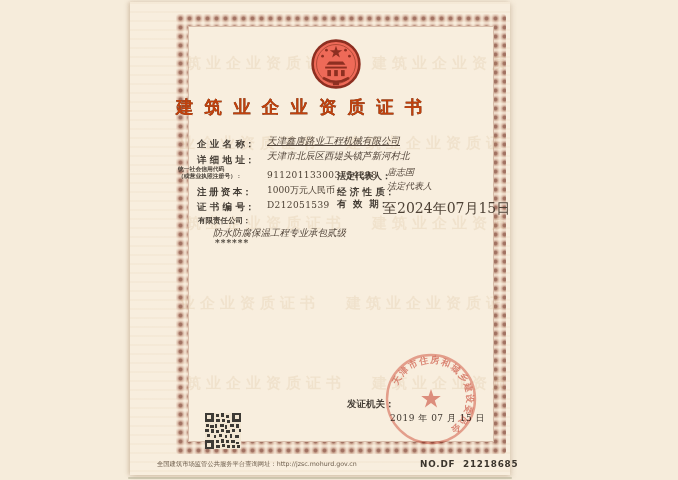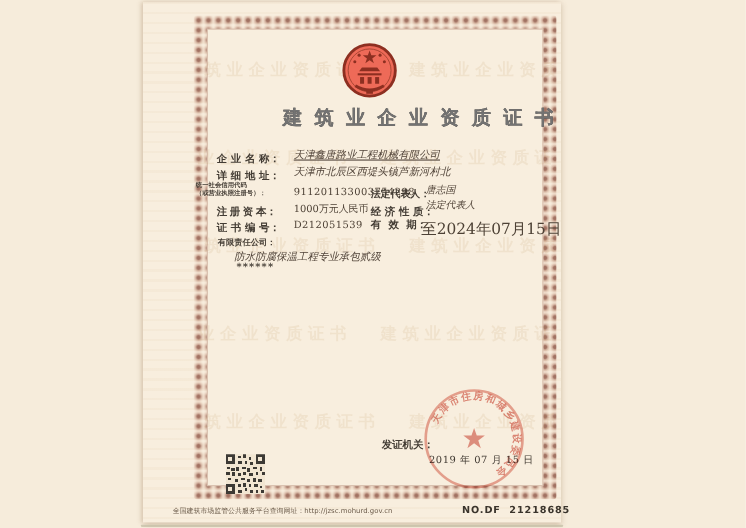--- a/index.html
+++ b/index.html
@@ -42,22 +42,22 @@
   .wm-row:nth-child(2){ top:132px; left:-40px; }
   .wm-row:nth-child(3){ top:212px; left:-14px; }
   .wm-row:nth-child(4){ top:292px; left:-40px; }
   .wm-row:nth-child(5){ top:372px; left:-14px; }
 
   .content { position:absolute; inset:0; }
 
   .emblem { position:absolute; left:180px; top:36px; width:52px; height:52px; }
 
   .title {
-    position:absolute; top:93px; left:46px; right:4px; text-align:right;
-    font-size:17.5px; font-weight:bold; color:#737373; letter-spacing:2.5px;
+    position:absolute; top:93px; left:46px; right:4px; text-align:left;
+    font-size:17.5px; font-weight:bold; color:#c2410c; letter-spacing:2.5px;
     text-shadow:0 0 .4px #3a3530;
   }
   .subtitle {
     position:absolute; top:119px; left:46px; right:4px; text-align:center;
     font-size:8.5px; color:#474038; letter-spacing:3px; font-weight:bold;
   }
 
   .lbl { position:absolute; font-size:9.5px; font-weight:bold; color:#433c34; white-space:pre; }
   .lbl-sm { position:absolute; font-size:5.8px; font-weight:bold; color:#433c34; line-height:7px; white-space:pre; }
   .v  { position:absolute; font-family:"DejaVu Serif", serif; font-size:9px; color:#4d4135; white-space:pre; }

